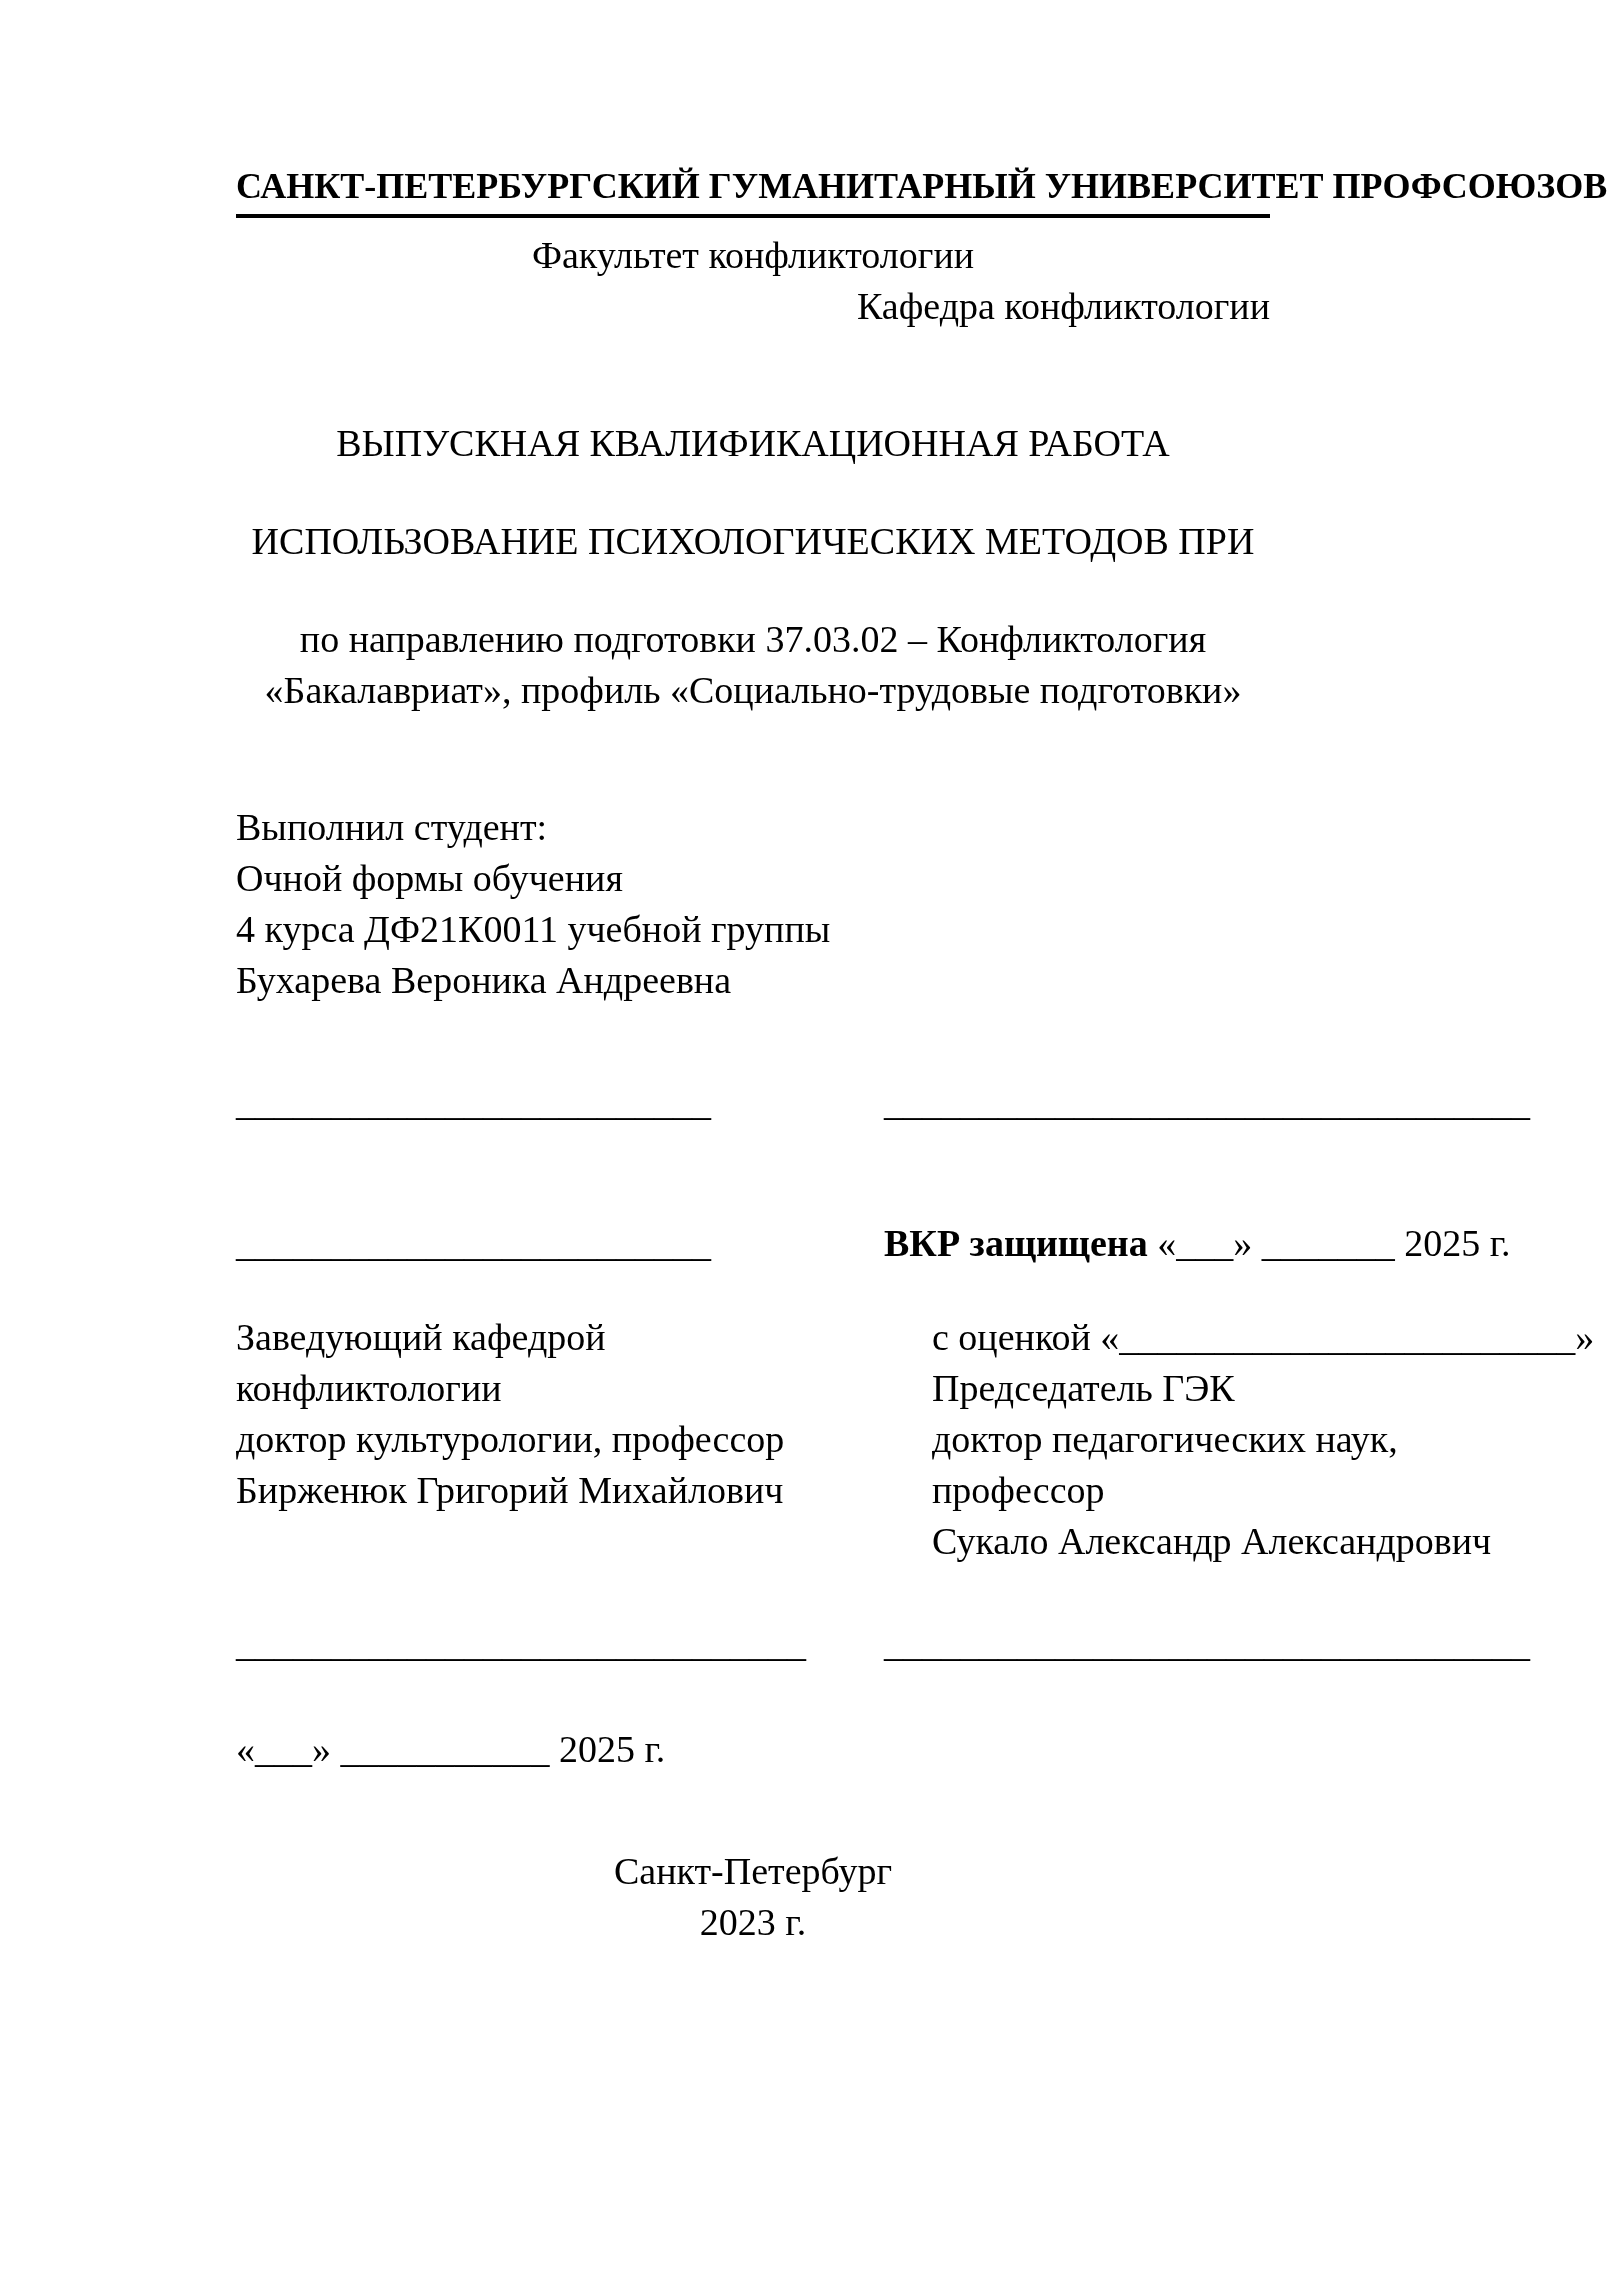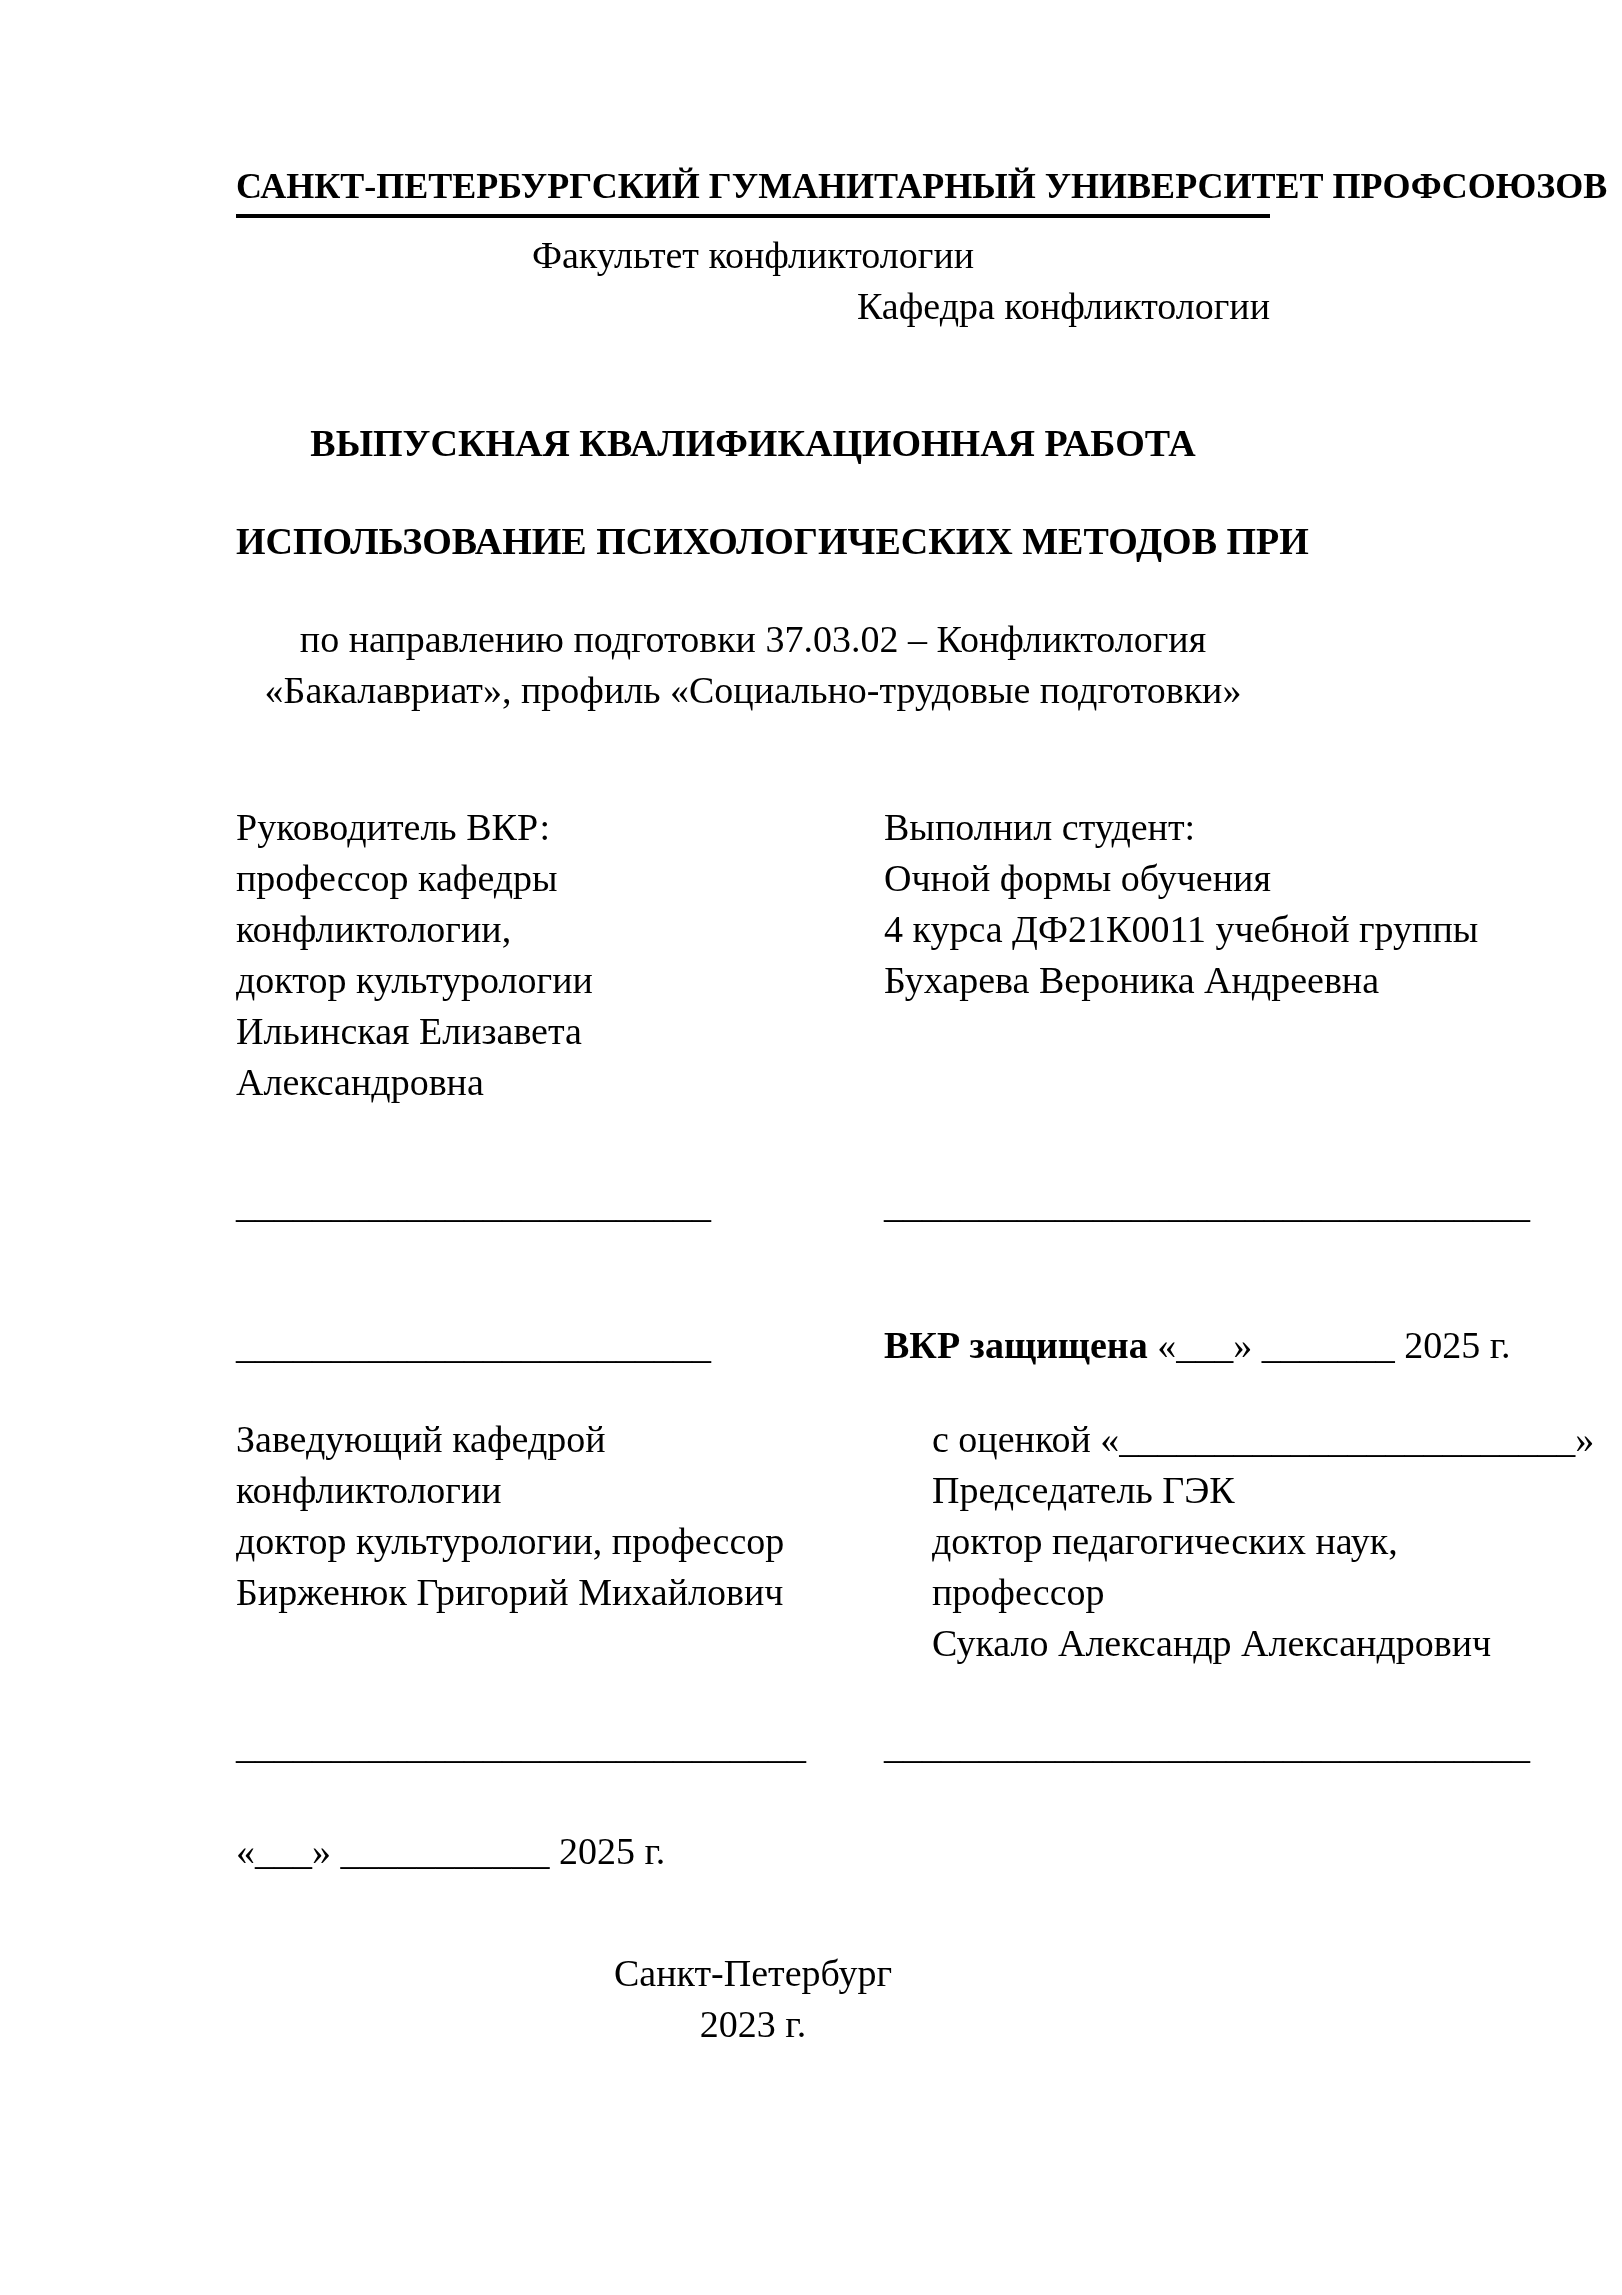--- a/index.html
+++ b/index.html
@@ -12,21 +12,21 @@
     width: 1378px;
     height: 2295px;
     background: #ffffff;
     box-sizing: border-box;
     padding: 165px 108px 0 236px;
     font-family: "Liberation Serif", "DejaVu Serif", serif;
     font-size: 38px;
     color: #000000;
   }
   p { margin: 0; line-height: 51px; }
-  .bold { font-weight: bold; }
+  .bold { font-weight: normal; }
   .center { text-align: center; }
   .right { text-align: right; }
   .nowrap { white-space: nowrap; }
 
   .university {
     font-weight: bold;
     text-align: center;
     white-space: nowrap;
     line-height: 43px;
     padding-bottom: 6.3px;
@@ -68,28 +68,20 @@
   <div class="thesis-title">
     <p class="center bold nowrap">ИСПОЛЬЗОВАНИЕ ПСИХОЛОГИЧЕСКИХ МЕТОДОВ ПРИ</p>
   </div>
 
   <div class="program">
     <p class="center nowrap">по направлению подготовки 37.03.02 – Конфликтология</p>
     <p class="center nowrap">«Бакалавриат», профиль «Социально-трудовые подготовки»</p>
   </div>
 
   <div class="cols block1">
-    <div>
-      <p class="nowrap">Руководитель ВКР:</p>
-      <p class="nowrap">профессор кафедры</p>
-      <p class="nowrap">конфликтологии,</p>
-      <p class="nowrap">доктор культурологии</p>
-      <p class="nowrap">Ильинская Елизавета</p>
-      <p class="nowrap">Александровна</p>
-    </div>
     <div>
       <p class="nowrap">Выполнил студент:</p>
       <p class="nowrap">Очной формы обучения</p>
       <p class="nowrap">4 курса ДФ21К0011 учебной группы</p>
       <p class="nowrap">Бухарева Вероника Андреевна</p>
     </div>
   </div>
 
   <div class="cols sigrow1">
     <div>

